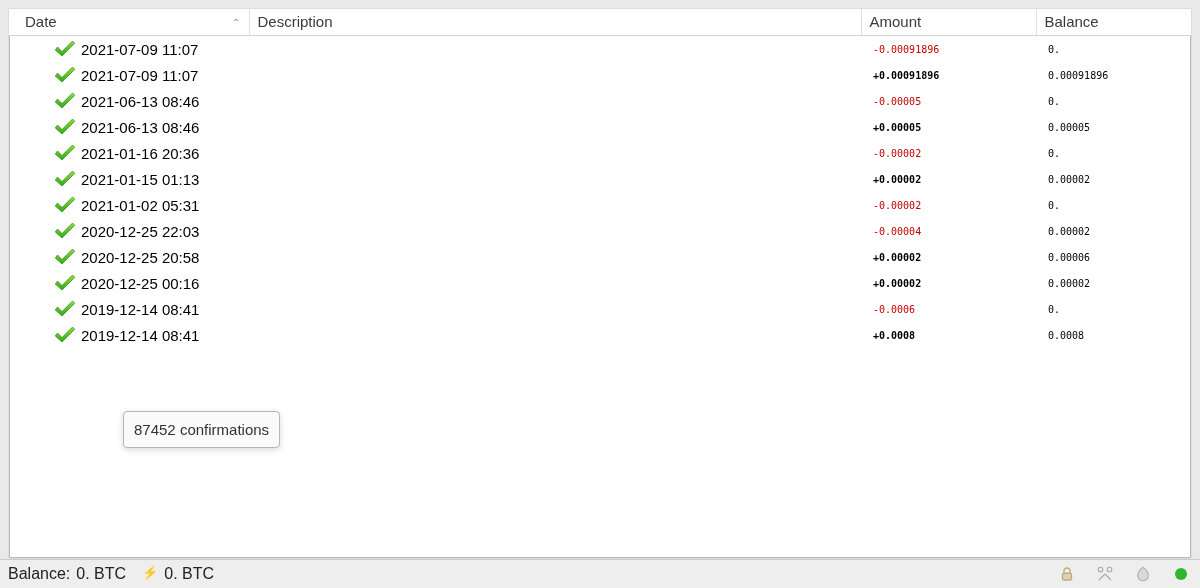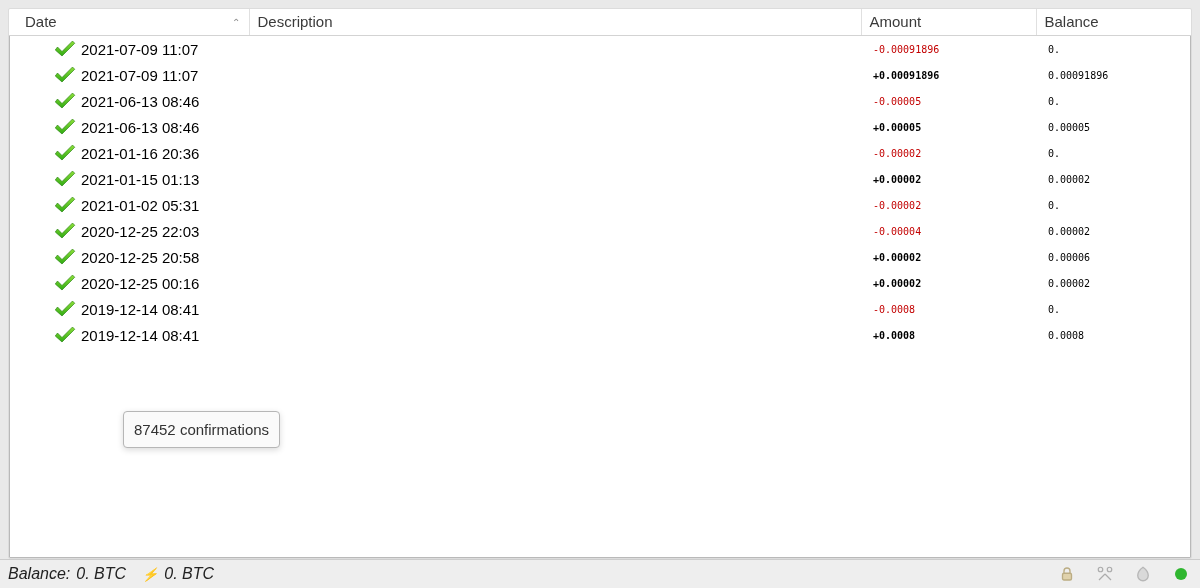--- a/index.html
+++ b/index.html
@@ -123,21 +123,21 @@
     background: var(--status-bg);
     border-top: 1px solid #ccc;
     display: flex;
     align-items: center;
     font-size: 16px;
     color: #222;
     padding: 0 8px;
     gap: 16px;
   }
   .statusbar .spacer { flex: 1 1 auto; }
-  .statusbar .segment { display: flex; align-items: center; gap: 6px; font-style: italic; }
+  .statusbar .segment { display: flex; align-items: flex-start; gap: 6px; }
   .statusbar .light  { font-size: 13px; }
   .sb-icon {
     width: 22px; height: 22px;
     display: inline-flex;
     align-items: center; justify-content: center;
     opacity: 0.65;
   }
   .sb-icon.green-dot svg circle { fill: #2fb62f; }
   .sb-icon.green-dot { opacity: 1; }
 </style>
@@ -337,21 +337,21 @@
     <defs>
       <linearGradient id="gck11" x1="0" y1="0" x2="0" y2="1">
         <stop offset="0%" stop-color="#8fe03a"></stop>
         <stop offset="100%" stop-color="#2faa12"></stop>
       </linearGradient>
     </defs>
     <path d="M3 12 L12 20 L29 3 L26 0 L12 14 L6 8 Z" fill="url(#gck11)" stroke="#1f7a0a" stroke-width="0.8"></path>
   </svg>
 </span><span class="date-text">2019-12-14 08:41</span></td>
             <td class="cell-desc"></td>
-            <td class="cell-amount neg">-0.0008</td>
+            <td class="cell-amount neg">-0.0006</td>
             <td class="cell-balance">0.</td>
           </tr>
           <tr>
             <td class="cell-date"><span class="confirm-icon">
   <svg viewBox="0 0 32 24" width="24" height="18">
     <defs>
       <linearGradient id="gck12" x1="0" y1="0" x2="0" y2="1">
         <stop offset="0%" stop-color="#8fe03a"></stop>
         <stop offset="100%" stop-color="#2faa12"></stop>
       </linearGradient>

